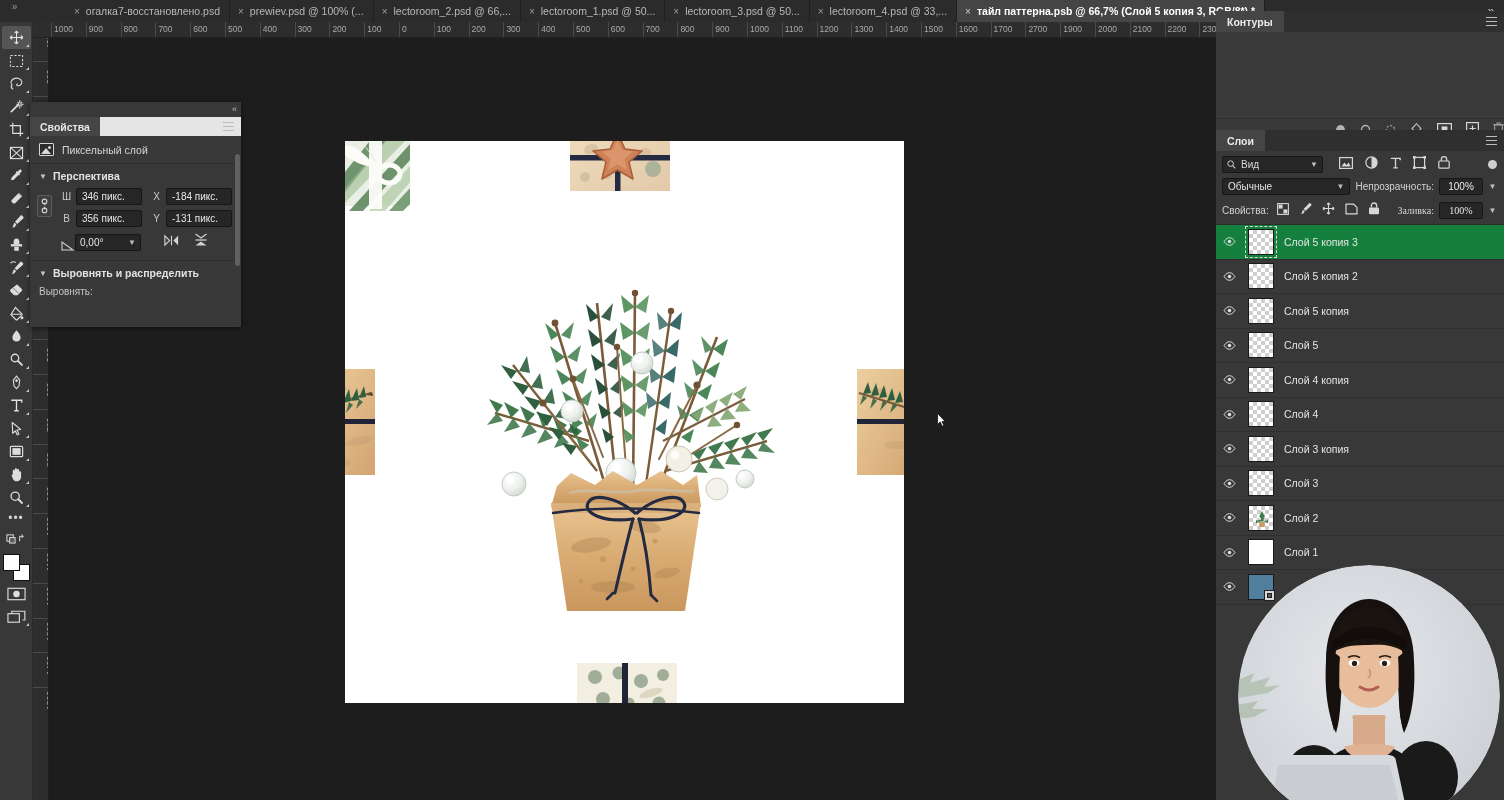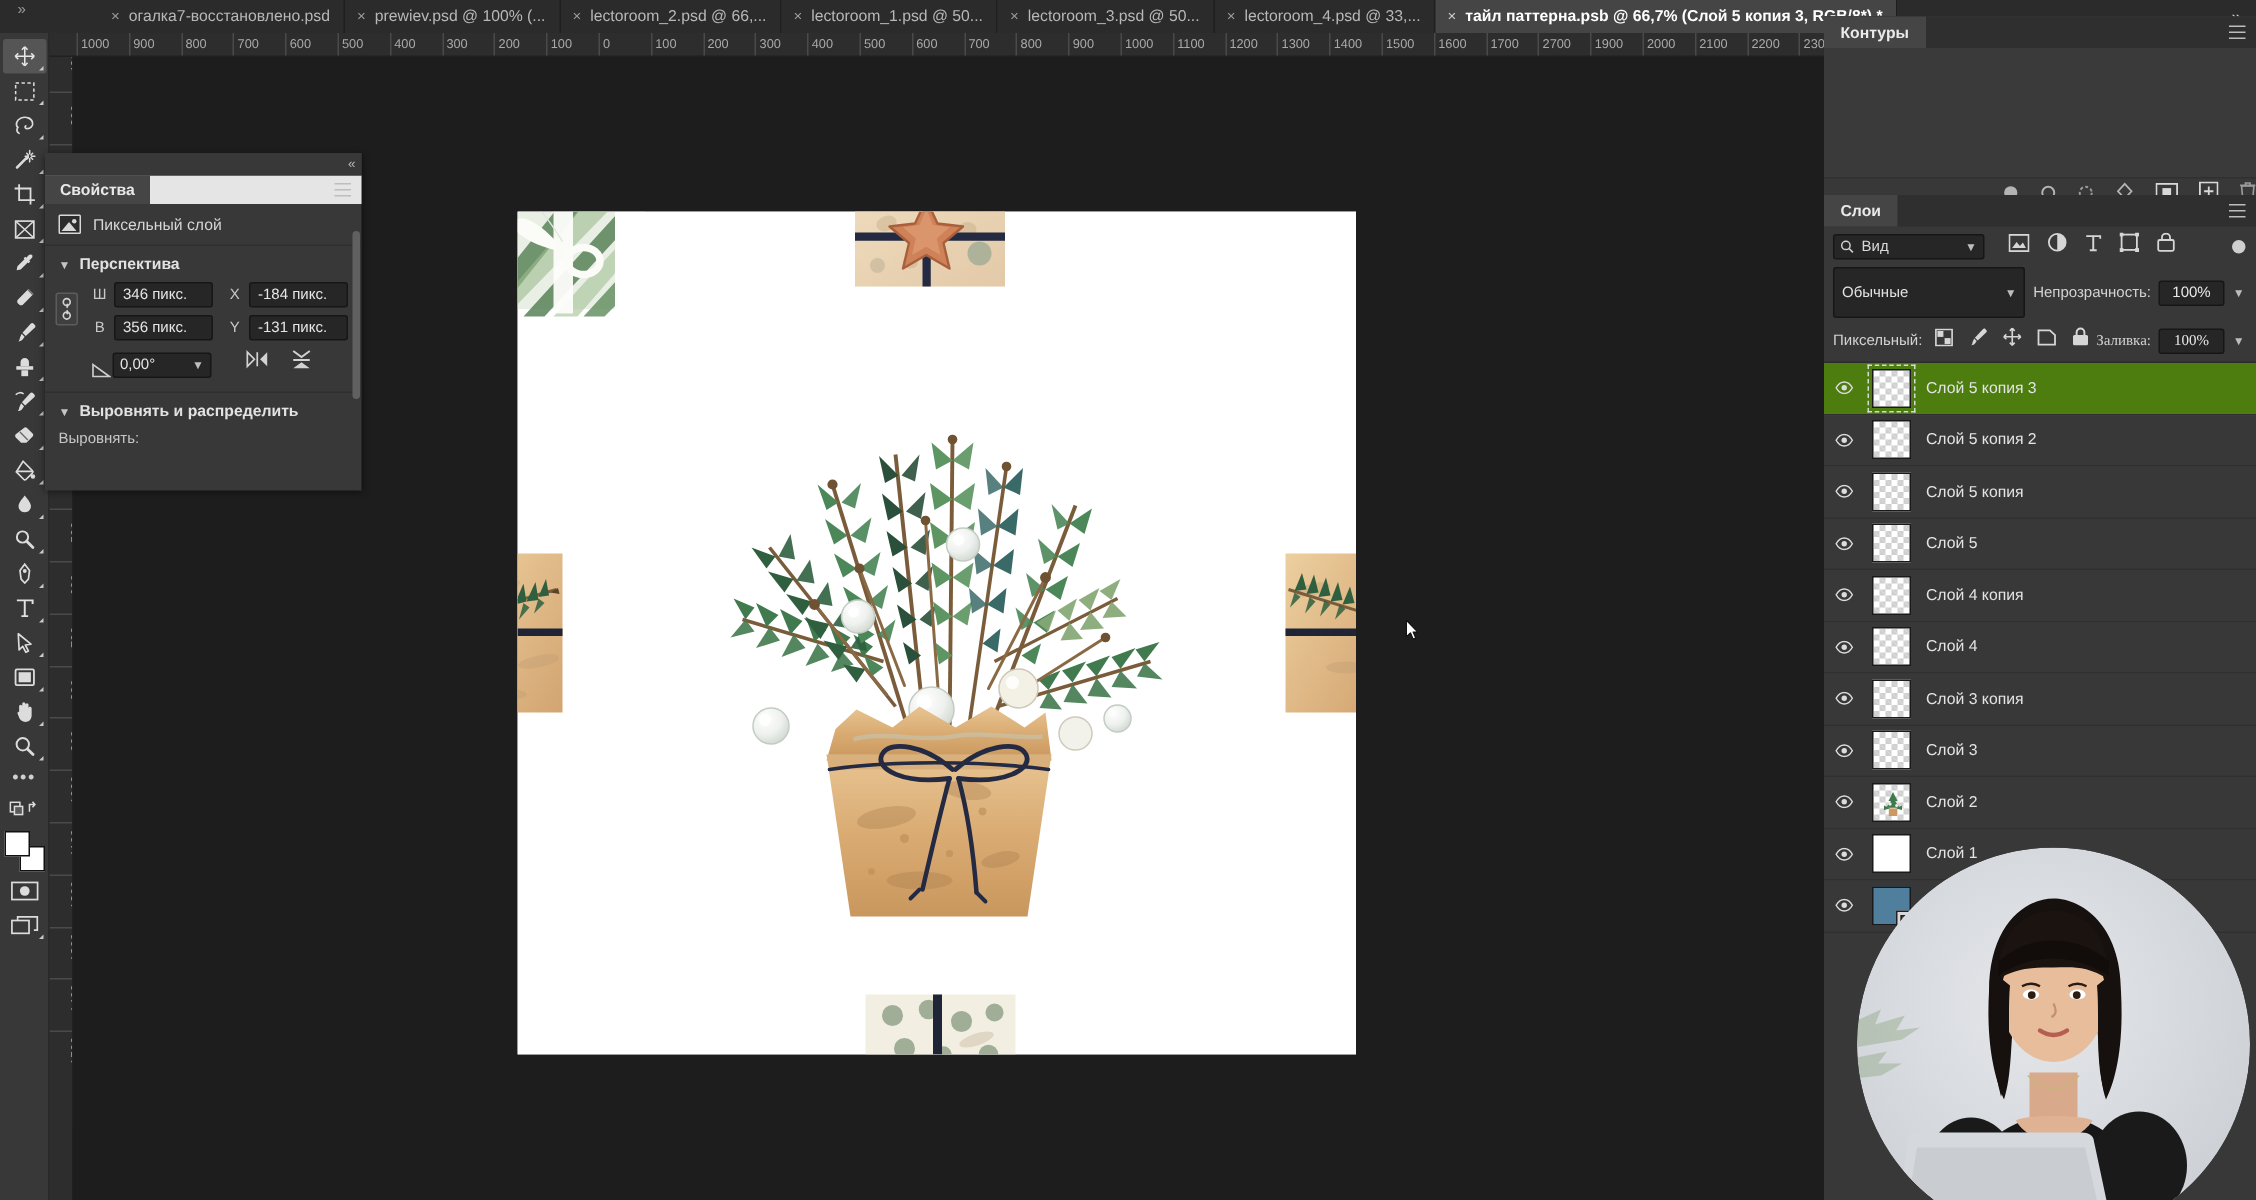--- a/index.html
+++ b/index.html
@@ -202,21 +202,21 @@
     display: flex; align-items: center; gap: 5px; width: 101px; height: 17px;
     background: #262626; border: 1px solid #161616; border-radius: 2px;
     padding: 0 4px; color: #d8d8d8; font-size: 10px; text-align: right;
   }
   .lp-search .cv { margin-left: auto; color: #bdbdbd; font-size: 8px; }
   .lp-ficons { display: flex; align-items: center; gap: 12px; margin-left: 16px; }
   .lp-toggle { margin-left: auto; width: 9px; height: 9px; border-radius: 50%;
     background: #cfcfcf; }
   .lp-blend { display: flex; align-items: center; gap: 5px; padding: 2px 7px 3px 6px; }
   .lp-blendsel {
-    flex: 1; height: 34px; background: #262626; border: 1px solid #161616;
+    flex: 1; height: 17px; background: #262626; border: 1px solid #161616;
     border-radius: 2px; color: #e2e2e2; font-size: 10px;
     display: flex; align-items: center; padding: 0 5px;
   }
   .lp-blendsel .cv { margin-left: auto; color: #bdbdbd; font-size: 8px; }
   .lp-op-lab { color: #d2d2d2; font-size: 10px; }
   .lp-numbox {
     width: 44px; height: 17px; background: #262626; border: 1px solid #161616;
     border-radius: 2px; color: #e8e8e8; font-size: 10px;
     display: flex; align-items: center; justify-content: center;
   }
@@ -224,21 +224,21 @@
   .lp-lock { display: flex; align-items: center; gap: 0; padding: 3px 7px 5px 6px; }
   .lp-lock-lab { color: #d2d2d2; font-size: 10px; margin-right: 8px; }
   .lp-lockicons { display: flex; align-items: center; gap: 10px; }
   .lp-fill { margin-left: auto; display: flex; align-items: center; gap: 5px; font-family: Liberation Serif, serif; }
 
   .layer-list { border-top: 1px solid #2c2c2c; }
   .layer-row {
     height: 34.5px; display: flex; align-items: center;
     border-bottom: 1px solid #303030; background: #383838; position: relative;
   }
-  .layer-row.sel { background: #4d7c0f; }
+  .layer-row.sel { background: #15803d; }
   .lr-eye { width: 27px; display: flex; align-items: center; justify-content: center; }
   .lr-thumb-wrap { width: 36px; display: flex; align-items: center; justify-content: center; }
   .lr-thumb {
     width: 26px; height: 26px; border: 1px solid #1a1a1a; position: relative;
     background-color: #ffffff;
     background-image:
       linear-gradient(45deg, #cfcfcf 25%, transparent 25%, transparent 75%, #cfcfcf 75%),
       linear-gradient(45deg, #cfcfcf 25%, transparent 25%, transparent 75%, #cfcfcf 75%);
     background-size: 8px 8px;
     background-position: 0 0, 4px 4px;
@@ -1186,21 +1186,21 @@
         <span class="lp-blendsel">
           <span>Обычные</span>
           <span class="cv">▼</span>
         </span>
         <span class="lp-op-lab">Непрозрачность:</span>
         <span class="lp-numbox">100%</span>
         <span class="lp-cv2">▼</span>
       </div>
 
       <div class="lp-lock">
-        <span class="lp-lock-lab">Пиксельный:</span>
+        <span class="lp-lock-lab">Свойства:</span>
         <span class="lp-lockicons">
           <span>
             <svg width="12" height="12" viewBox="0 0 12 12">
                 <rect x="0.6" y="0.6" width="10.8" height="10.8" fill="none" stroke="#d6d6d6" stroke-width="1.1"></rect>
                 <g fill="#d6d6d6">
                   <rect x="1.6" y="1.6" width="4" height="4"></rect>
                   <rect x="6.4" y="6.4" width="4" height="4"></rect>
                 </g>
               </svg>
           </span>

